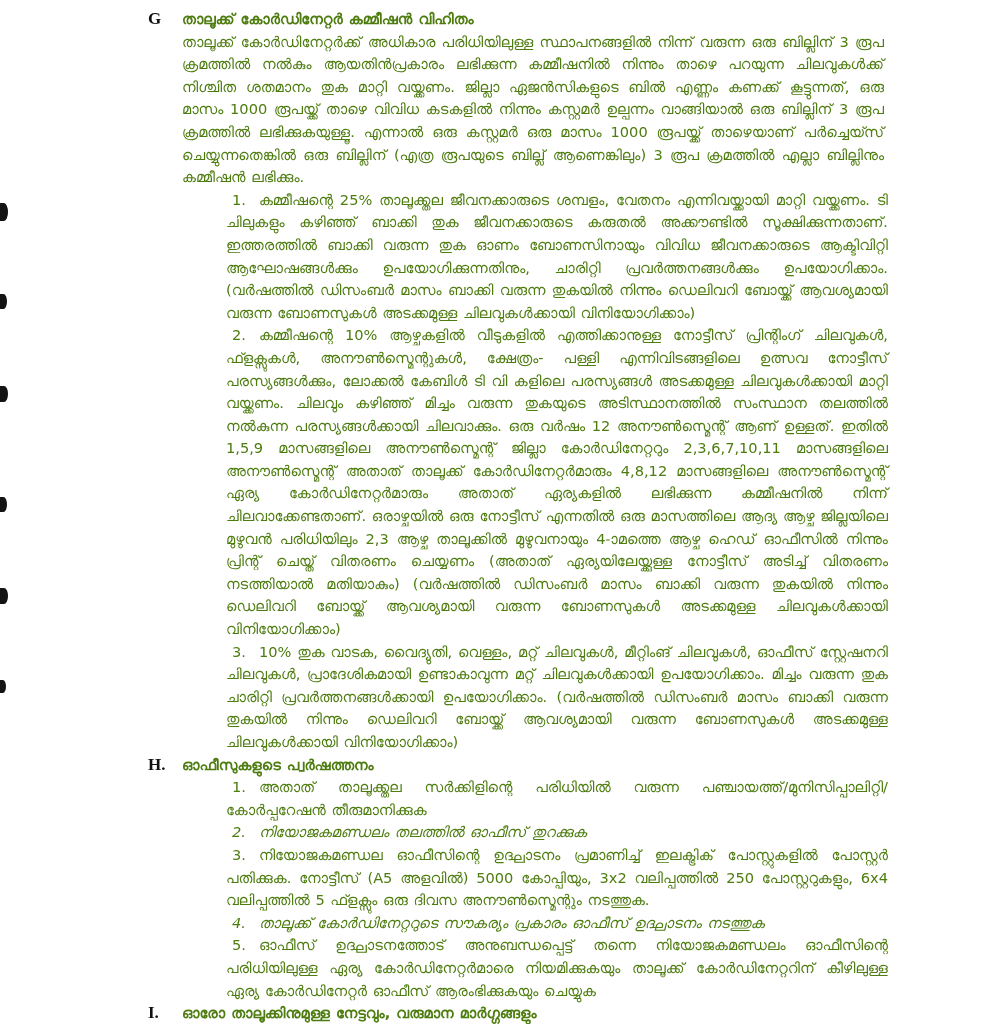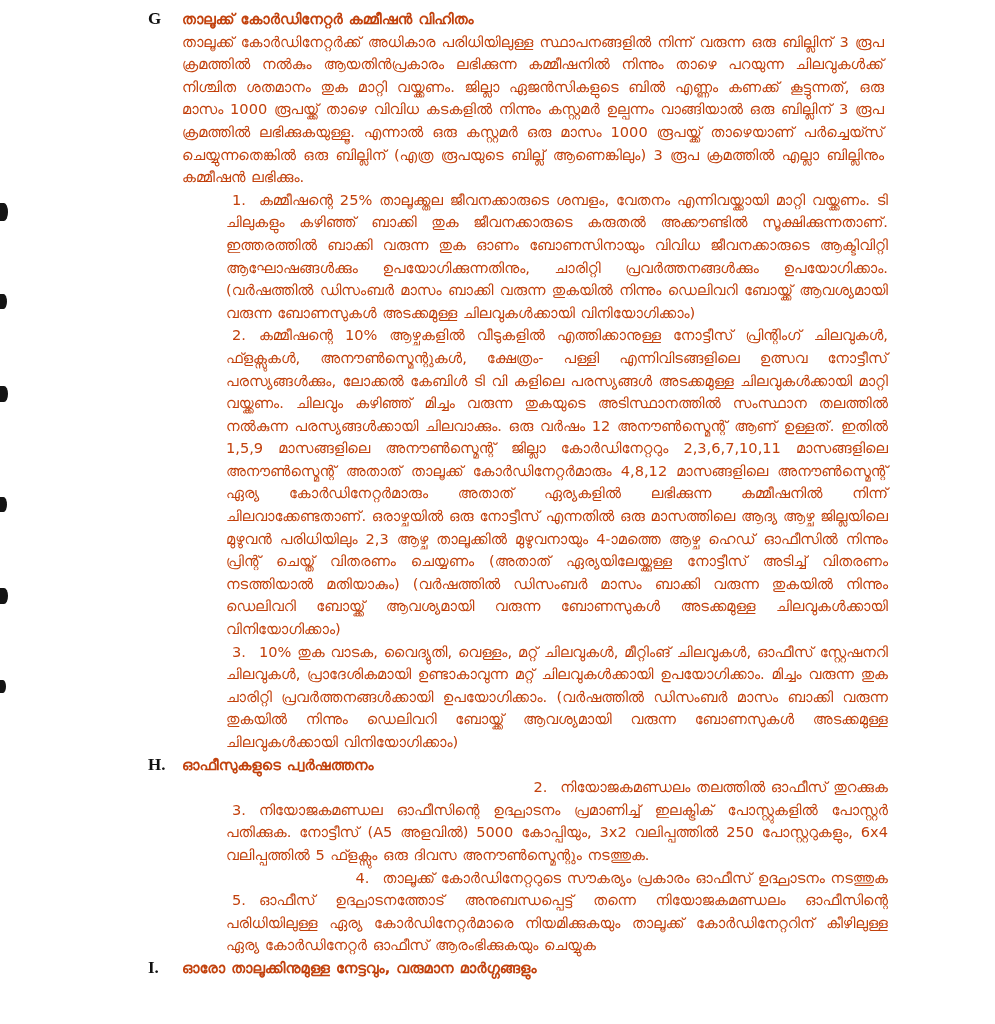--- a/index.html
+++ b/index.html
@@ -8,26 +8,26 @@
     font-family:"DejaVu Sans", sans-serif;position:relative;overflow:hidden;
   }
   .doc{position:absolute;top:8px;left:148px;width:740px;}
   .row{display:flex;align-items:flex-start;}
   .gut{
     flex:0 0 34px;font-family:"Liberation Serif", serif;font-weight:bold;
     font-size:17px;line-height:22.6px;color:#111;
   }
   .bod{
     width:702px;font-size:14.6px;line-height:22.6px;text-align:justify;
-    color:#c2410c;word-spacing:1px;
+    color:#4d7c0f;word-spacing:1px;
   }
   .head{font-weight:bold;text-align:left;}
   .para.num{text-indent:6px;margin-left:44px;}
   .mk{margin-right:13px;}
-  .plain{text-align:right;}
+  .plain{text-align:left;font-style:italic;}
   .scan-mark{position:absolute;left:0;background:#141414;border-radius:0 60% 60% 0;}
 </style>
 </head>
 <body>
 
 <div class="scan-mark" style="top:203px;width:8px;height:18px;"></div>
 <div class="scan-mark" style="top:294px;width:7px;height:15px;"></div>
 <div class="scan-mark" style="top:386px;width:8px;height:16px;"></div>
 <div class="scan-mark" style="top:497px;width:7px;height:15px;"></div>
 <div class="scan-mark" style="top:588px;width:8px;height:16px;"></div>
@@ -61,20 +61,26 @@
       <span class="mk">3.</span><span>10% തുക വാടക, വൈദ്യുതി, വെള്ളം, മറ്റ് ചിലവുകൾ, മീറ്റിംങ് ചിലവുകൾ, ഓഫീസ് സ്റ്റേഷനറി ചിലവുകൾ, പ്രാദേശികമായി ഉണ്ടാകാവുന്ന മറ്റ് ചിലവുകൾക്കായി ഉപയോഗിക്കാം. മിച്ചം വരുന്ന തുക ചാരിറ്റി പ്രവർത്തനങ്ങൾക്കായി ഉപയോഗിക്കാം. (വർഷത്തിൽ ഡിസംബർ മാസം ബാക്കി വരുന്ന തുകയിൽ നിന്നും ഡെലിവറി ബോയ്ക്ക് ആവശ്യമായി വരുന്ന ബോണസുകൾ അടക്കമുള്ള ചിലവുകൾക്കായി വിനിയോഗിക്കാം)</span>
     </div>
   </div>
 
   <div class="row">
     <div class="gut">H.</div>
     <div class="bod head">ഓഫീസുകളുടെ പ്വർഷത്തനം</div>
   </div>
   <div class="row">
     <div class="gut"></div>
+    <div class="bod para num">
+      <span class="mk">1.</span><span>അതാത് താലൂക്ക്തല സർക്കിളിന്റെ പരിധിയിൽ വരുന്ന പഞ്ചായത്ത്/മുനിസിപ്പാലിറ്റി/കോർപ്പറേഷൻ തീരുമാനിക്കുക</span>
+    </div>
+  </div>
+  <div class="row">
+    <div class="gut"></div>
     <div class="bod para num plain">
       <span class="mk">2.</span><span>നിയോജകമണ്ഡലം തലത്തിൽ ഓഫീസ് തുറക്കുക</span>
     </div>
   </div>
   <div class="row">
     <div class="gut"></div>
     <div class="bod para num">
       <span class="mk">3.</span><span>നിയോജകമണ്ഡല ഓഫീസിന്റെ ഉദ്ഘാടനം പ്രമാണിച്ച് ഇലക്ട്രിക് പോസ്റ്റുകളിൽ പോസ്റ്റർ പതിക്കുക. നോട്ടീസ് (A5 അളവിൽ) 5000 കോപ്പിയും, 3x2 വലിപ്പത്തിൽ 250 പോസ്റ്ററുകളും, 6x4 വലിപ്പത്തിൽ 5 ഫ്ളക്സും ഒരു ദിവസ അനൗൺസ്മെന്റും നടത്തുക.</span>
     </div>
   </div>

